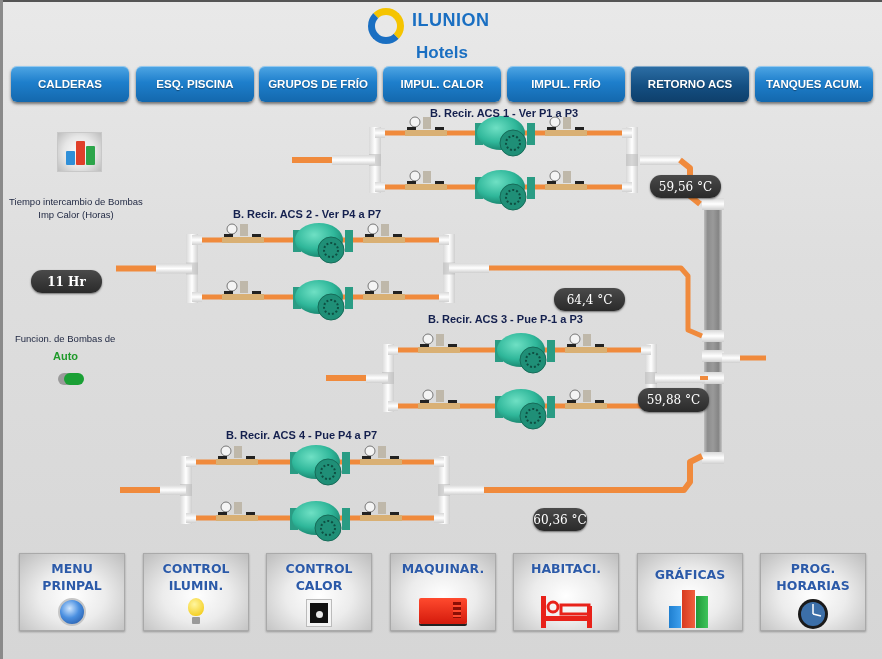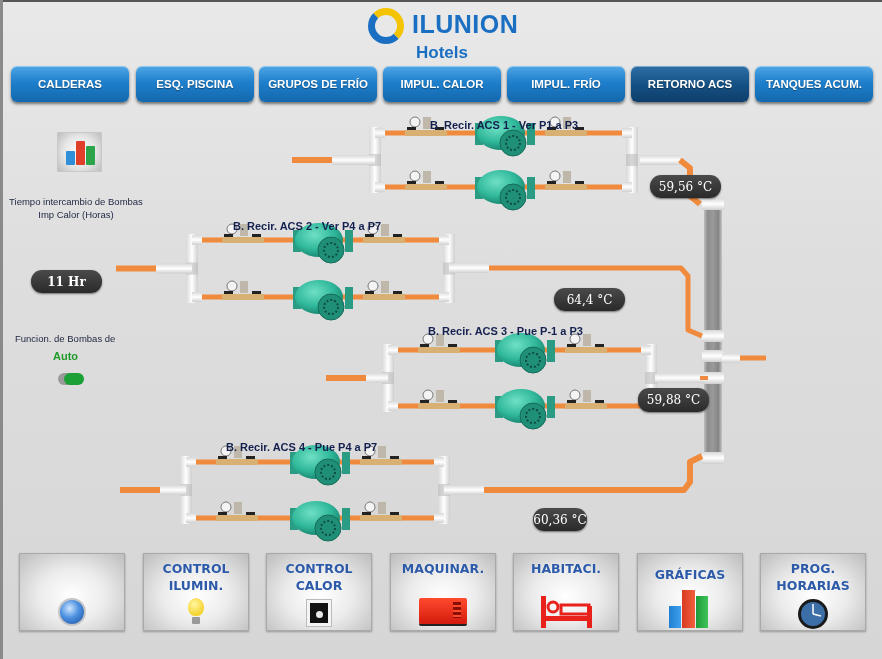--- a/index.html
+++ b/index.html
@@ -9,21 +9,21 @@
     background: linear-gradient(180deg, #e9e9e9 0%, #dedede 40%, #d6d6d6 100%);
     position: relative;
   }
   .topbar-line { position: absolute; left: 0; top: 0; width: 882px; height: 2px; background: #555; }
   .leftbar-line { position: absolute; left: 0; top: 0; width: 3px; height: 659px; background: #8a8a8a; }
 
   
   .logo { position: absolute; left: 366px; top: 4px; width: 160px; height: 58px; }
   .logo-ring { position: absolute; left: 2px; top: 4px; width: 36px; height: 36px; border-radius: 50%;
     border: 7px solid #1a6fc2; border-right-color: #f5c400; border-top-color: #f5c400; }
-  .logo-name { position: absolute; left: 46px; top: 6px; font-size: 25px; font-weight: bold; color: #1a6fc2; letter-spacing: 0.5px; }
+  .logo-name { position: absolute; left: 46px; top: 6px; font-size: 18px; font-weight: bold; color: #1a6fc2; letter-spacing: 0.5px; }
   .logo-sub { position: absolute; left: 50px; top: 39px; font-size: 17px; font-weight: bold; color: #1a6fc2; }
 
   
   .nav { position: absolute; top: 66px; left: 11px; width: 870px; height: 36px; }
   .nav-btn {
     position: absolute; top: 0; height: 36px; width: 118px;
     background: linear-gradient(180deg, #4fa6e4 0%, #1e7fcc 45%, #1468ad 100%);
     border-radius: 6px; box-shadow: 0 2px 3px rgba(0,0,0,0.5), inset 0 1px 0 rgba(255,255,255,0.4);
     color: #fff; font-weight: bold; font-size: 11.5px; display: flex; align-items: center; justify-content: center;
     cursor: pointer; text-shadow: 0 1px 1px rgba(0,0,0,0.4);
@@ -37,21 +37,21 @@
   .tiempo-label { position: absolute; left: 6px; top: 195px; width: 140px; text-align: center; font-size: 9.5px; color: #222a44; line-height: 13px; }
   .dark-box { position: absolute; background: linear-gradient(180deg, #4a4a4a, #2a2a2a); color: #fff; font-family: "DejaVu Serif", serif;
     font-size: 12px; font-weight: bold; display: flex; align-items: center; justify-content: center; border-radius: 11px; box-shadow: 0 1px 2px rgba(0,0,0,0.5); margin-top: 46px; }
   .funcion-label { position: absolute; left: 15px; top: 333px; font-size: 9.5px; color: #222a44; }
   .auto-label { position: absolute; left: 53px; top: 350px; font-size: 11px; font-weight: bold; color: #1f9a2a; }
   .toggle { position: absolute; left: 58px; top: 373px; width: 26px; height: 12px; cursor: pointer; }
   .toggle .trk { position: absolute; left: 0; top: 0; width: 20px; height: 12px; border-radius: 6px; background: #9a9a9a; }
   .toggle .knob { position: absolute; left: 6px; top: 0; width: 20px; height: 12px; border-radius: 6px; background: #1aa035; }
 
   
-  .group-title { position: absolute; font-size: 11px; font-weight: bold; color: #14204e; white-space: nowrap; margin-top: 12px; }
+  .group-title { position: absolute; font-size: 11px; font-weight: bold; color: #14204e; white-space: nowrap; }
 
   
   .temp { font-size: 12px; font-weight: normal; }
 
   
   .bot-btn {
     position: absolute; top: 553px; width: 106px; height: 78px; cursor: pointer;
     background: radial-gradient(ellipse at 50% 55%, #ffffff 0%, #ececec 45%, #bdbdbd 100%);
     border: 1px solid #a9a9a9; box-shadow: 0 1px 2px rgba(0,0,0,0.3);
   }
@@ -312,20 +312,24 @@
 <div class="group-title" style="left:233px;top:208px">B. Recir. ACS 2 - Ver P4 a P7</div>
 <div class="group-title" style="left:428px;top:313px">B. Recir. ACS 3 - Pue P-1 a P3</div>
 <div class="group-title" style="left:226px;top:429px">B. Recir. ACS 4 - Pue P4 a P7</div>
 
 <div class="dark-box temp" style="left:650px;top:129px;width:71px;height:23px">59,56 °C</div>
 <div class="dark-box temp" style="left:554px;top:242px;width:71px;height:23px">64,4 °C</div>
 <div class="dark-box temp" style="left:638px;top:342px;width:71px;height:24px">59,88 °C</div>
 <div class="dark-box temp" style="left:533px;top:462px;width:54px;height:23px">60,36 °C</div>
 
 <div class="bot-btn" style="left:19px">
+  <div class="bot-label">
+      <div>MENU</div>
+      <div>PRINPAL</div>
+    </div>
   <div class="bot-icon" style="top:44px;width:28px;height:28px;border-radius:50%;background:radial-gradient(circle at 40% 35%,#cfe6ff 0%,#4a8fe0 45%,#1e4f9c 100%);border:2px solid #c6c6c6"></div>
 </div>
 <div class="bot-btn" style="left:143px">
   <div class="bot-label">
       <div>CONTROL</div>
       <div>ILUMIN.</div>
     </div>
   <div class="bot-icon" style="top:44px;width:16px;height:28px">
     <div style="width:16px;height:18px;border-radius:50% 50% 45% 45%;background:radial-gradient(circle at 40% 35%,#fff6a0,#f1c400)"></div>
     <div style="width:8px;height:7px;margin:1px auto 0;background:#9a9a9a;border-radius:1px"></div>

